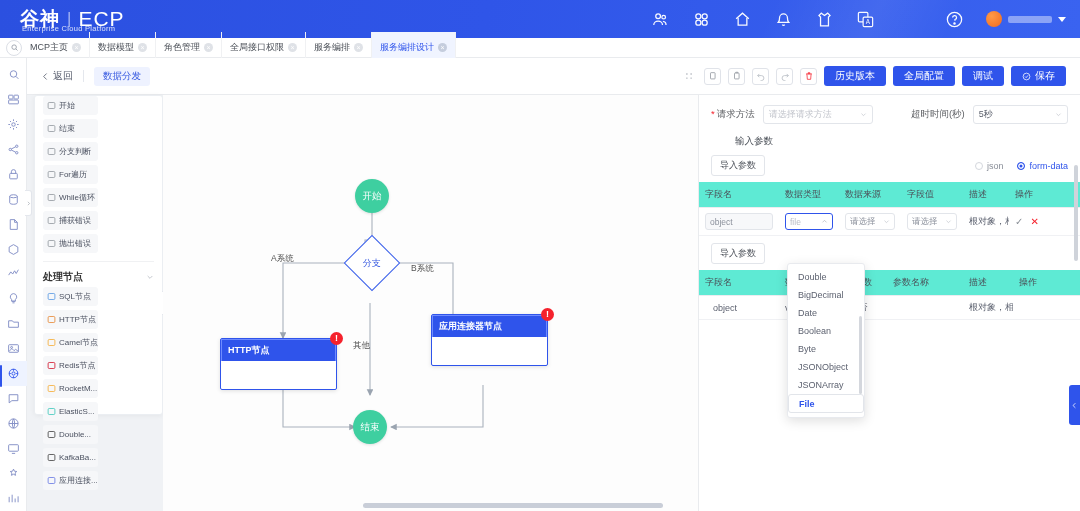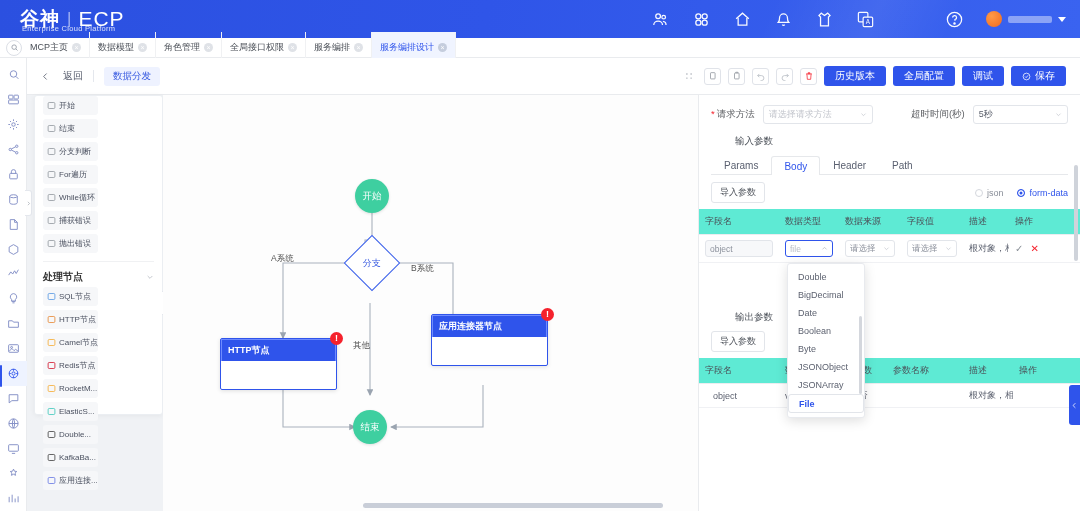--- a/index.html
+++ b/index.html
@@ -82,21 +82,21 @@
     position:absolute; left:25px; top:190px; width:7px;height:26px;
     background:#fff;border:1px solid #e4e7ed;border-left:none;border-radius:0 3px 3px 0;
     display:flex;align-items:center;justify-content:center;
   }
 
   
   .subbar {
     position:absolute; left:27px; top:58px; width:1053px; height:37px;
     background:#fff; border-bottom:1px solid #e9ebee; display:flex; align-items:center;
   }
-  .back-btn { display:flex;align-items:center;gap:13px;margin-left:14px;font-size:10px;color:#5a6070; }
+  .back-btn { display:flex;align-items:center;gap:3px;margin-left:14px;font-size:10px;color:#5a6070; }
   .vline { width:1px;height:12px;background:#e4e7ed;margin:0 10px; }
   .flow-chip {
     background:#eef2ff; color:#3558e0; font-size:9.5px; padding:3px 9px; border-radius:3px;
   }
   .tools { margin-left:auto; display:flex; align-items:center; gap:7px; padding-right:14px; }
   .tbtn {
     width:17px;height:17px;border:1px solid #e0e3e9;border-radius:3px;background:#fff;
     display:flex;align-items:center;justify-content:center;
   }
   .tbtn.plain{ border:none; }
@@ -728,26 +728,20 @@
       <div class="sel filled" style="width:112px;">
         <span>5秒</span>
         <svg class="caret-s" viewBox="0 0 24 24" fill="none" stroke="#c0c4cc" stroke-width="2.4">
             <path d="M5 9l7 7 7-7"></path>
           </svg>
       </div>
     </div>
 
     <div class="sub-title">输入参数</div>
 
-    <div class="tabs2" id="body-tabs">
-        <div class="tab2">Params</div>
-        <div class="tab2 active">Body</div>
-        <div class="tab2">Header</div>
-        <div class="tab2">Path</div>
-      </div>
 
     <div class="imp-row">
       <div class="gbtn">导入参数</div>
       <div class="radios">
         <div class="radio">
           <span class="rdot"></span>
           <span>json</span>
         </div>
         <div class="radio on">
           <span class="rdot"></span>
@@ -808,21 +802,20 @@
           <td>
             <div class="ops">
               <span class="ok-ic">✓</span>
               <span class="x-ic">✕</span>
             </div>
           </td>
         </tr>
       </tbody>
     </table>
 
-    <div class="sub-title" style="padding-top:48px;">输出参数</div>
 
     <div class="imp-row">
       <div class="gbtn">导入参数</div>
     </div>
 
     <table class="grid">
       <colgroup>
           <col style="width:80px">
           <col style="width:60px">
           <col style="width:48px">

